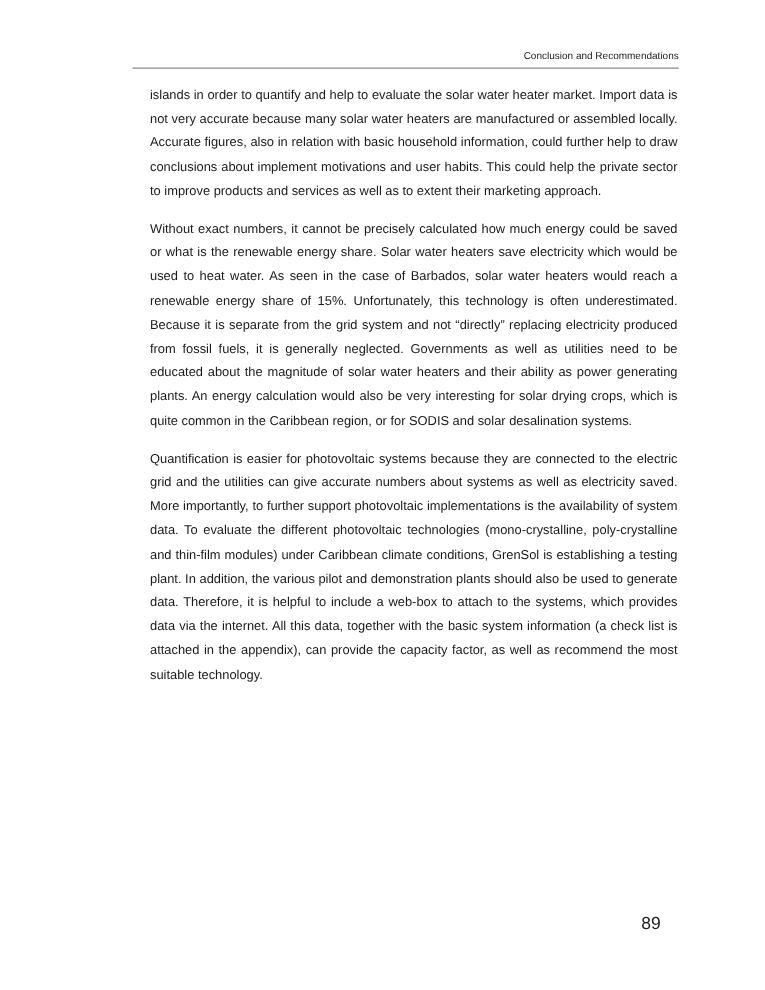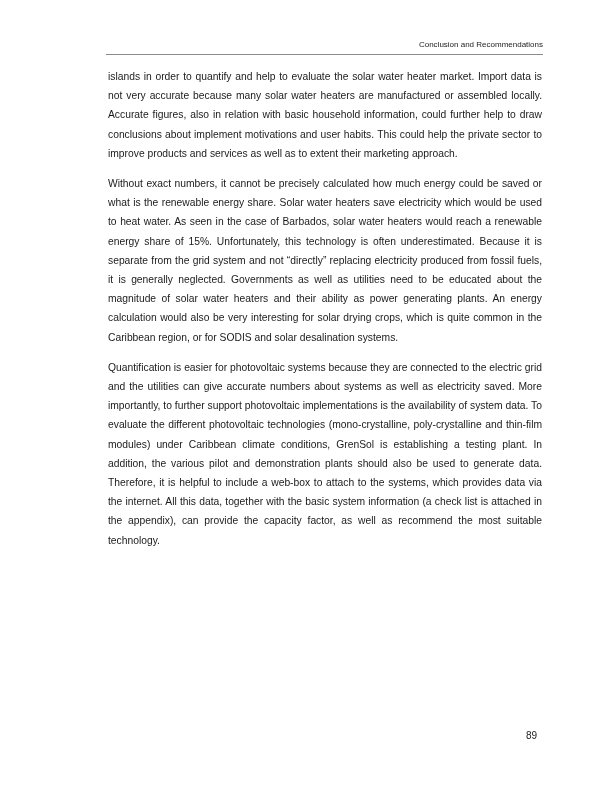--- a/index.html
+++ b/index.html
@@ -31,31 +31,31 @@
       line-height: 10px;
       color: #222;
     }
     .body-text {
       position: absolute;
       left: 108px;
       top: 67px;
       width: 434px;
     }
     .para {
-      margin: 0 0 11px 0;
+      margin: 0 0 11px 12px;
       font-size: 10.3px;
       line-height: 19.2px;
       text-align: justify;
       color: #1a1a1a;
     }
     .page-number {
       position: absolute;
-      left: 526px;
+      left: 513px;
       top: 730px;
-      font-size: 10px;
+      font-size: 14px;
       color: #222;
     }
   </style>
 </head>
 <body>
 
 <div class="header">
   <span class="header-title">Conclusion and Recommendations</span>
 </div>
 

